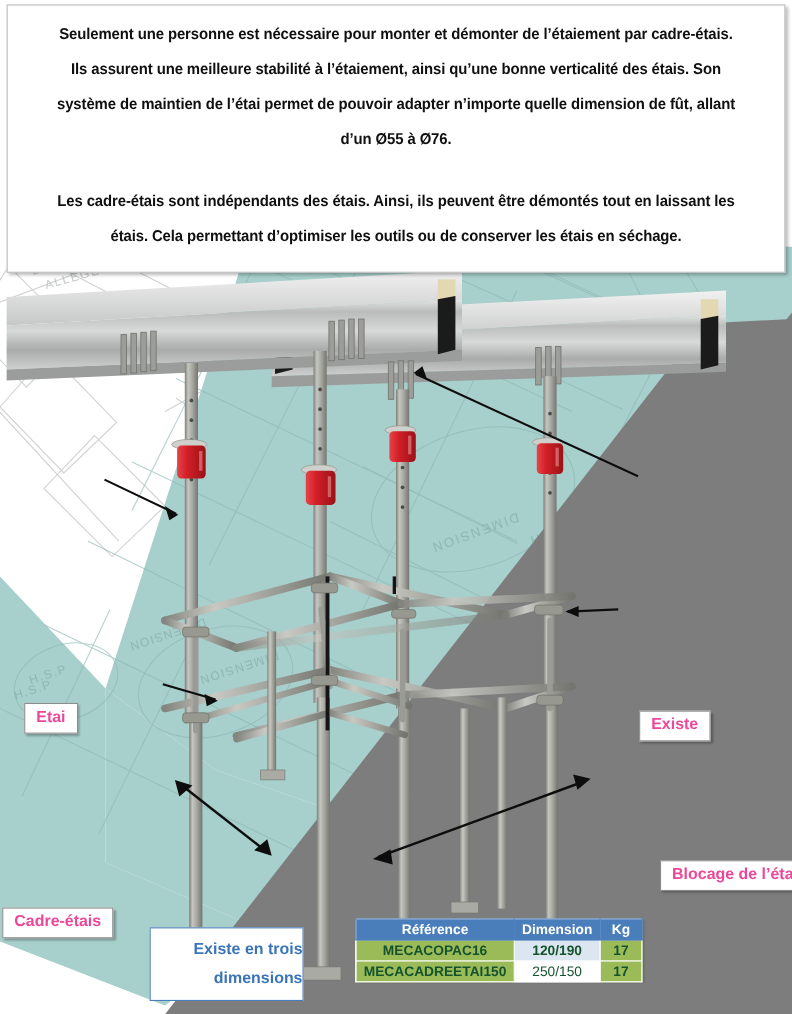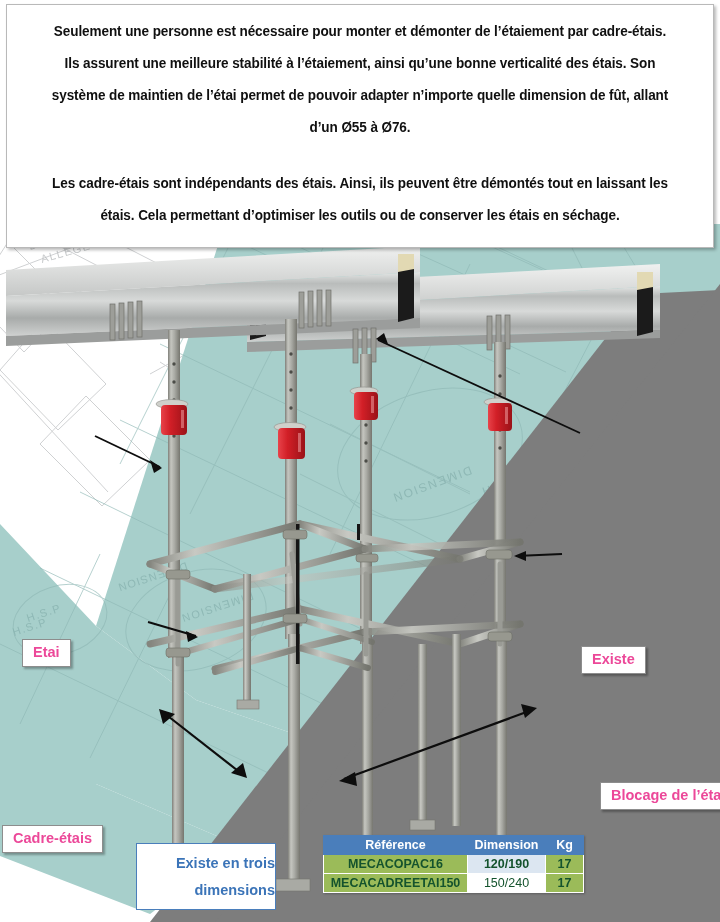--- a/index.html
+++ b/index.html
@@ -426,20 +426,20 @@
         </tr>
       </thead>
       <tbody>
         <tr>
           <td class="cell-ref">MECACOPAC16</td>
           <td class="cell-dim">120/190</td>
           <td class="cell-kg">17</td>
         </tr>
         <tr class="alt">
           <td class="cell-ref">MECACADREETAI150</td>
-          <td class="cell-dim">150/240</td>
+          <td class="cell-dim">250/150</td>
           <td class="cell-kg">17</td>
         </tr>
       </tbody>
     </table>
   </div>
 
 </div>
 
 </body></html>

